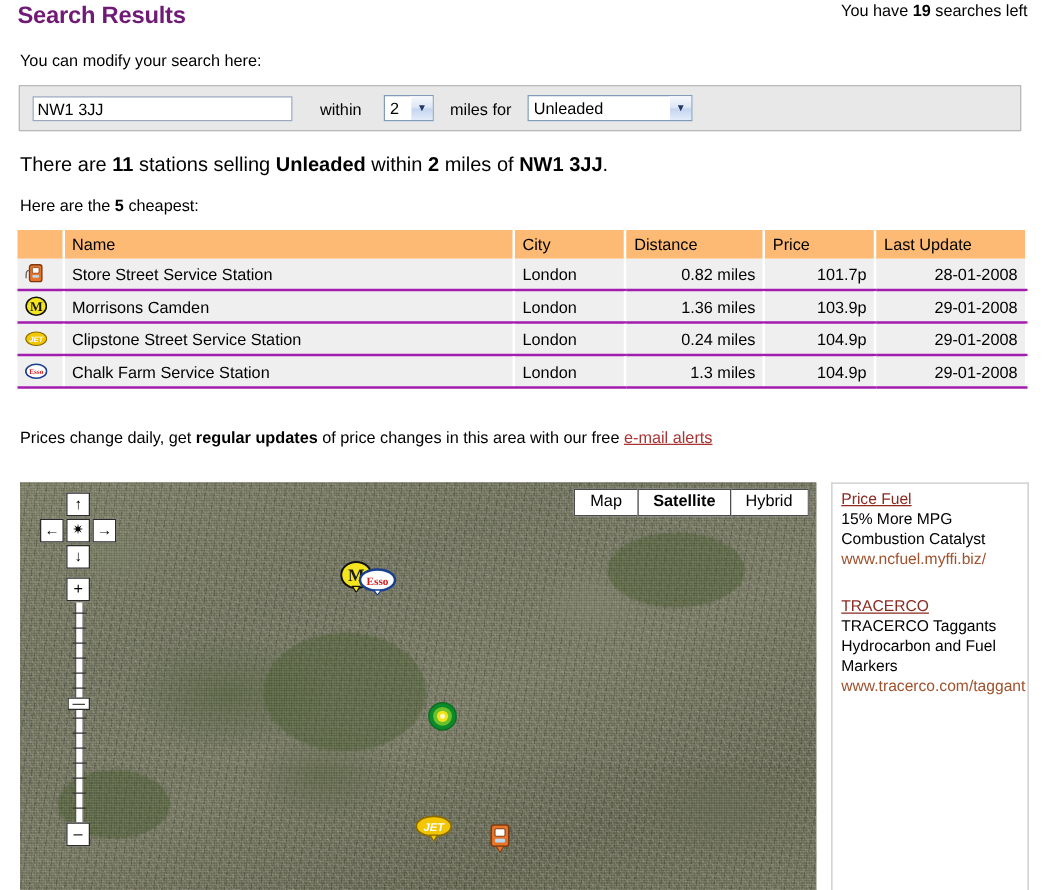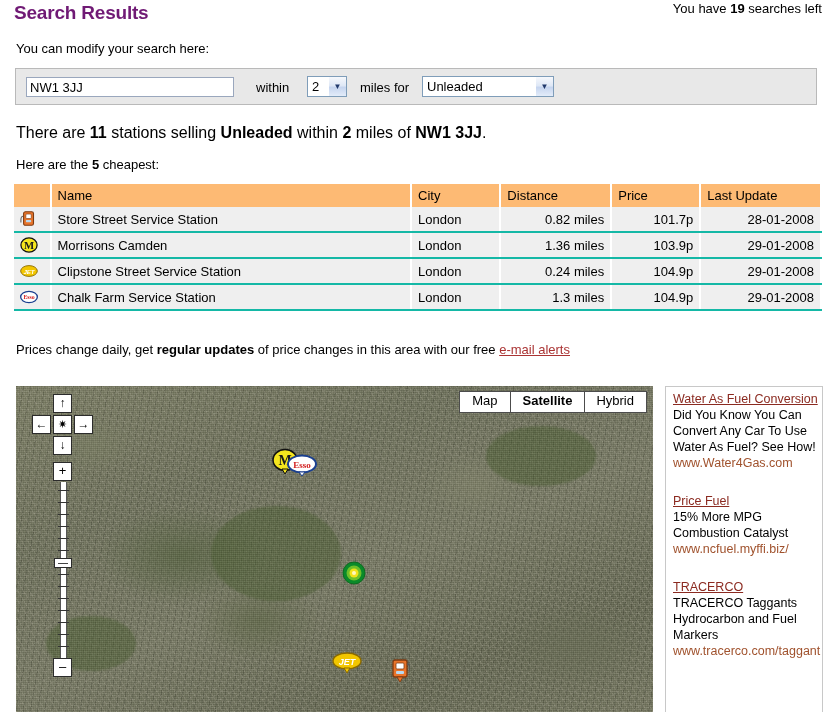--- a/index.html
+++ b/index.html
@@ -162,21 +162,21 @@
     text-align: left;
     padding: 3px 6px;
     border-right: 2px solid #ffffff;
     height: 17px;
     color: #000;
   }
   #results-table td {
     background: #efefef;
     padding: 3px 6px;
     border-right: 2px solid #ffffff;
-    border-bottom: 2px solid #14b8a6;
+    border-bottom: 2px solid #a21caf;
     height: 18px;
     color: #000;
     white-space: nowrap;
   }
   th.c-icon, td.c-icon { width: 24px; padding: 1px 2px 1px 4px; }
   th.c-name, td.c-name { width: 360px; }
   th.c-city, td.c-city { width: 78px; }
   th.c-dist, td.c-dist { width: 100px; text-align: right; }
   th.c-price, td.c-price { width: 78px; text-align: right; }
   th.c-update, td.c-update { width: 110px; text-align: right; border-right: none; }
@@ -567,27 +567,20 @@
       <rect x="6" y="5" width="8" height="6" rx="1" fill="#ffffff" stroke="#7d3a10" stroke-width="0.8"></rect>
       <rect x="6" y="13" width="8" height="3" rx="1" fill="#b8d8f0"></rect>
       <path d="M17 6 q3 0 3 4 v4" stroke="#555" stroke-width="1.3" fill="none"></path>
       <path d="M7 19 L10 24 L13 19 Z" fill="#e8742a" stroke="#7d3a10" stroke-width="0.8"></path>
     </svg>
   </div>
 </div>
 
 <div id="ads">
     <div class="ad-block">
-      <span class="ad-title">Water As Fuel Conversion</span>
-      <div class="ad-line">Did You Know You Can</div>
-      <div class="ad-line">Convert Any Car To Use</div>
-      <div class="ad-line">Water As Fuel? See How!</div>
-      <div class="ad-url">www.Water4Gas.com</div>
-    </div>
-    <div class="ad-block">
       <span class="ad-title">Price Fuel</span>
       <div class="ad-line">15% More MPG</div>
       <div class="ad-line">Combustion Catalyst</div>
       <div class="ad-url">www.ncfuel.myffi.biz/</div>
     </div>
     <div class="ad-block">
       <span class="ad-title">TRACERCO</span>
       <div class="ad-line">TRACERCO Taggants</div>
       <div class="ad-line">Hydrocarbon and Fuel</div>
       <div class="ad-line">Markers</div>

